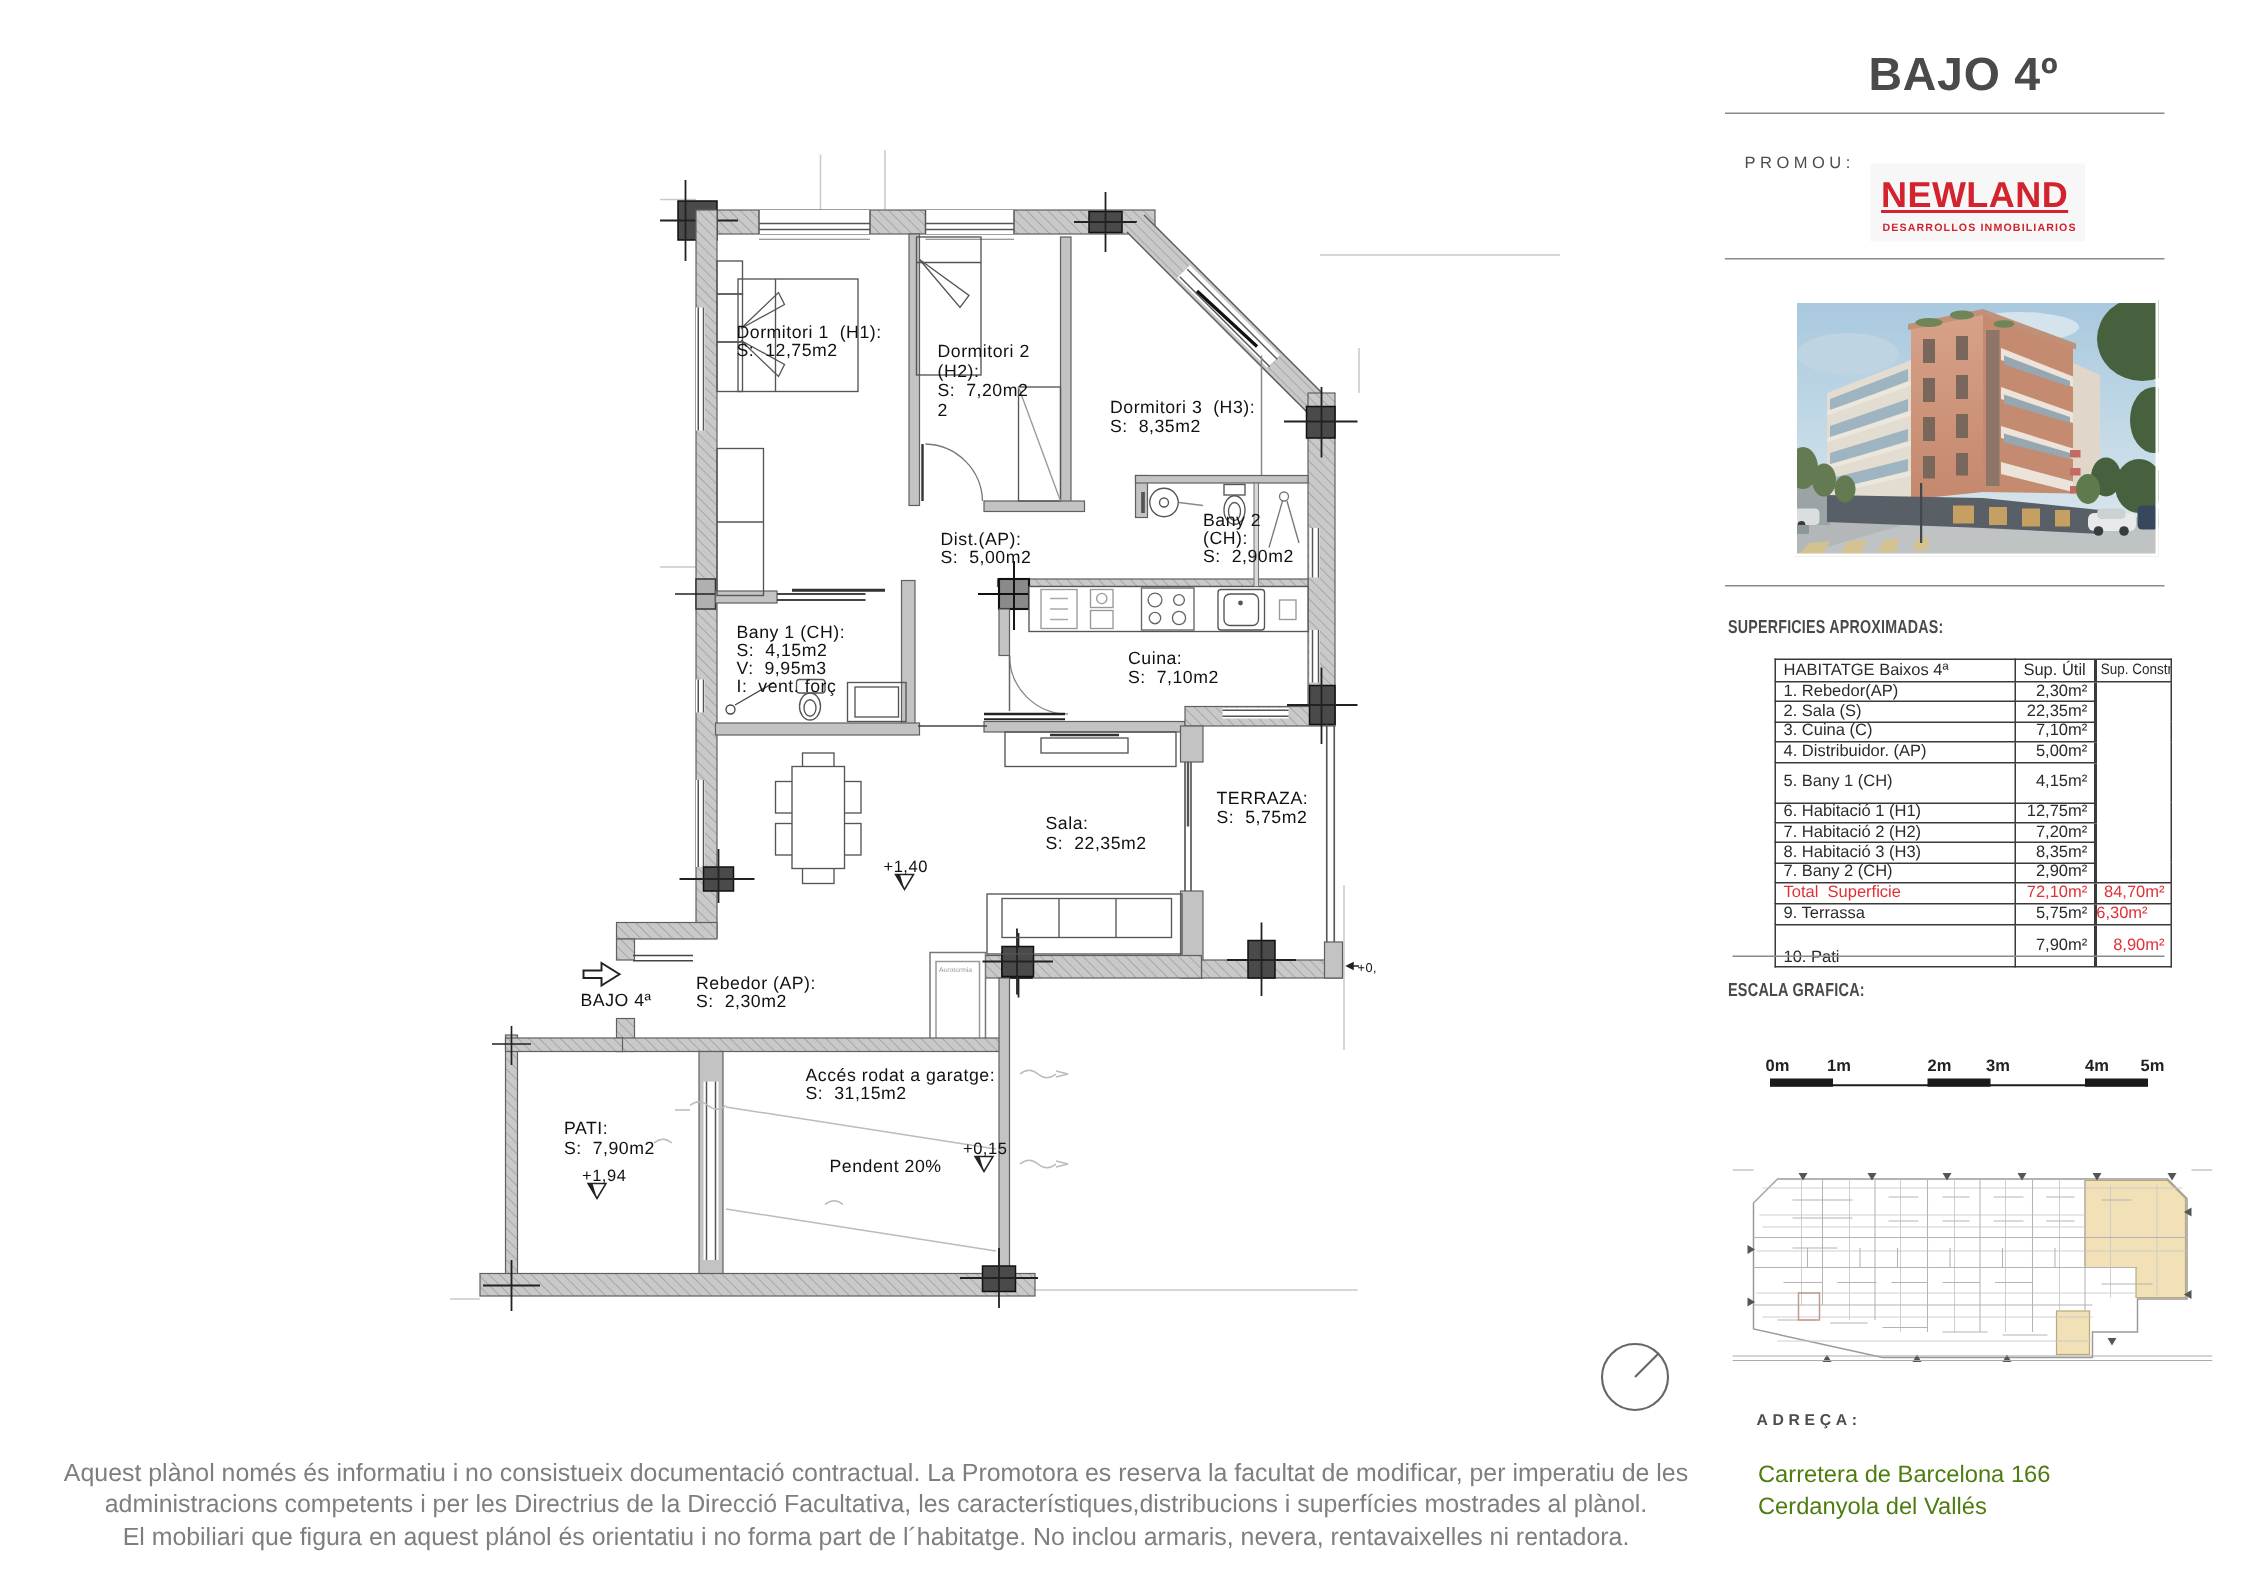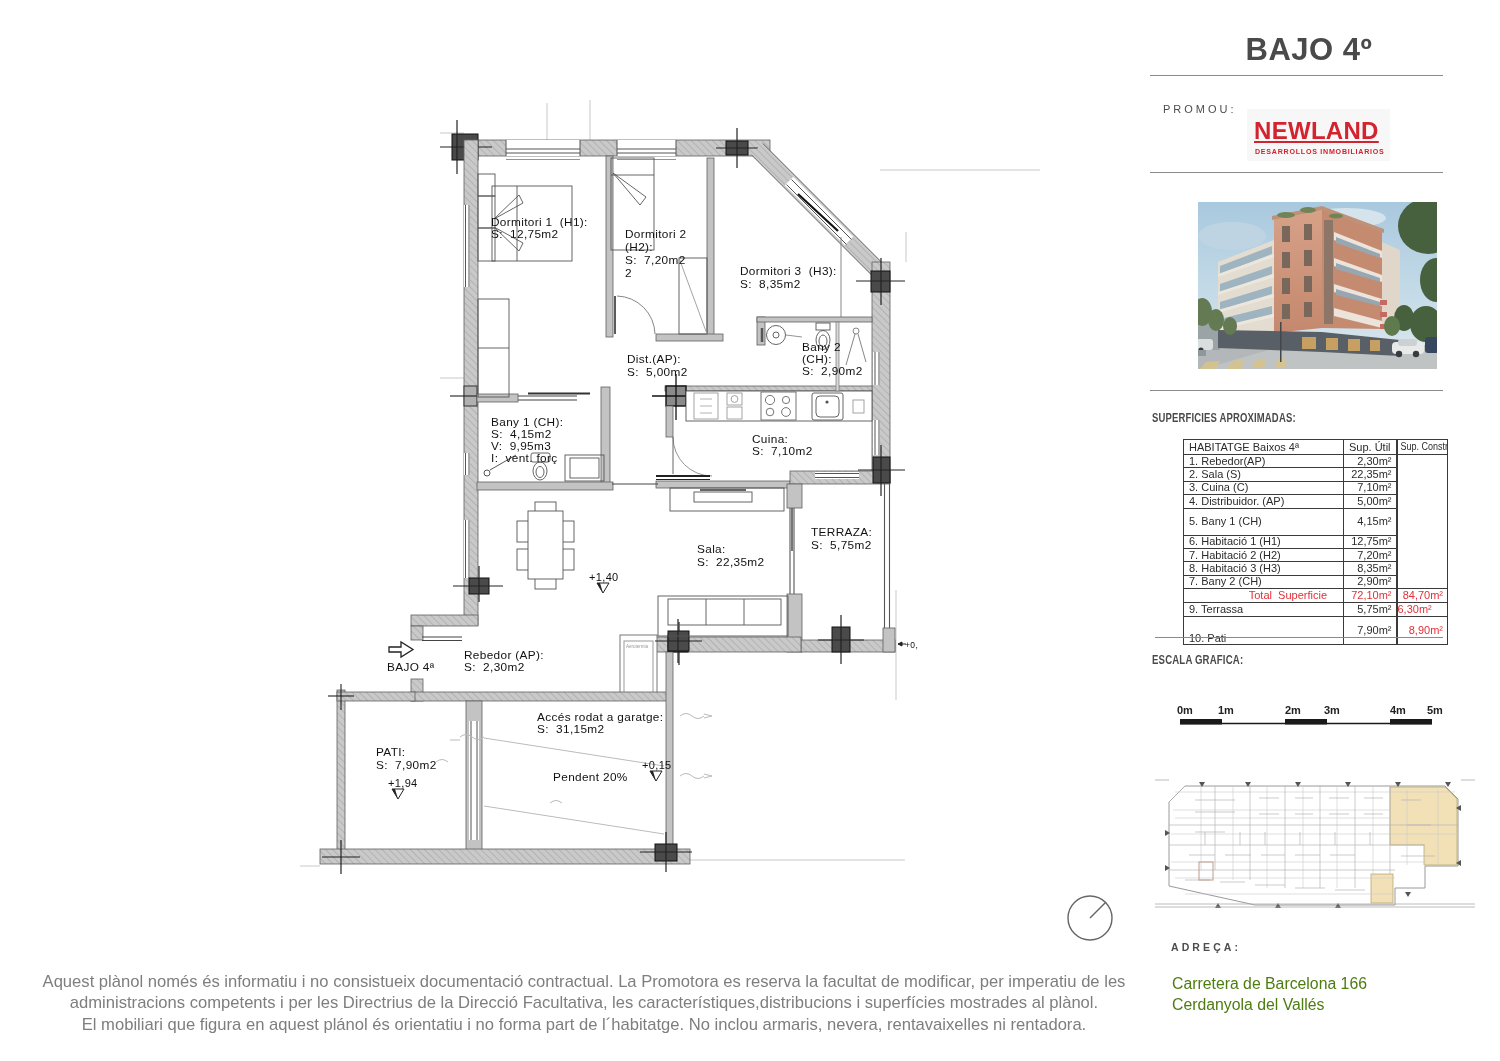--- a/index.html
+++ b/index.html
@@ -683,21 +683,21 @@
   <td style="border-left:2.5px solid #3a3a3a;border-right:1.5px solid #3a3a3a;"></td>
 </tr>
 
 <tr style="height:13.4px;">
   <td style="border:1.5px solid #3a3a3a;padding:0 0 0 5px;">7. Bany 2 (CH)</td>
   <td style="border:1.5px solid #3a3a3a;padding:0 4px 0 0;text-align:right;">2,90m²</td>
   <td style="border-left:2.5px solid #3a3a3a;border-right:1.5px solid #3a3a3a;border-bottom:1.5px solid #3a3a3a;"></td>
 </tr>
 
 <tr style="height:14px;color:#e03038;">
-  <td style="border:1.5px solid #3a3a3a;padding:0 16px 0 5px;text-align:right;">Total&nbsp;&nbsp;Superficie</td>
+  <td style="border:1.5px solid #3a3a3a;padding:0 4px 0 5px;">Total&nbsp;&nbsp;Superficie</td>
   <td style="border:1.5px solid #3a3a3a;padding:0 4px 0 0;text-align:right;">72,10m²</td>
   <td style="border:1.5px solid #3a3a3a;border-left:2.5px solid #3a3a3a;padding:0 4px 0 0;text-align:right;">84,70m²</td>
 </tr>
 
 <tr style="height:14px;">
   <td style="border:1.5px solid #3a3a3a;padding:0 0 0 5px;">9. Terrassa</td>
   <td style="border:1.5px solid #3a3a3a;padding:0 4px 0 0;text-align:right;margin-top:18px;">5,75m²</td>
   <td style="border:1.5px solid #3a3a3a;border-left:2.5px solid #3a3a3a;padding:0 20px 0 0;text-align:center;color:#e03038;margin-top:32px;">6,30m²</td>
 </tr>
 

